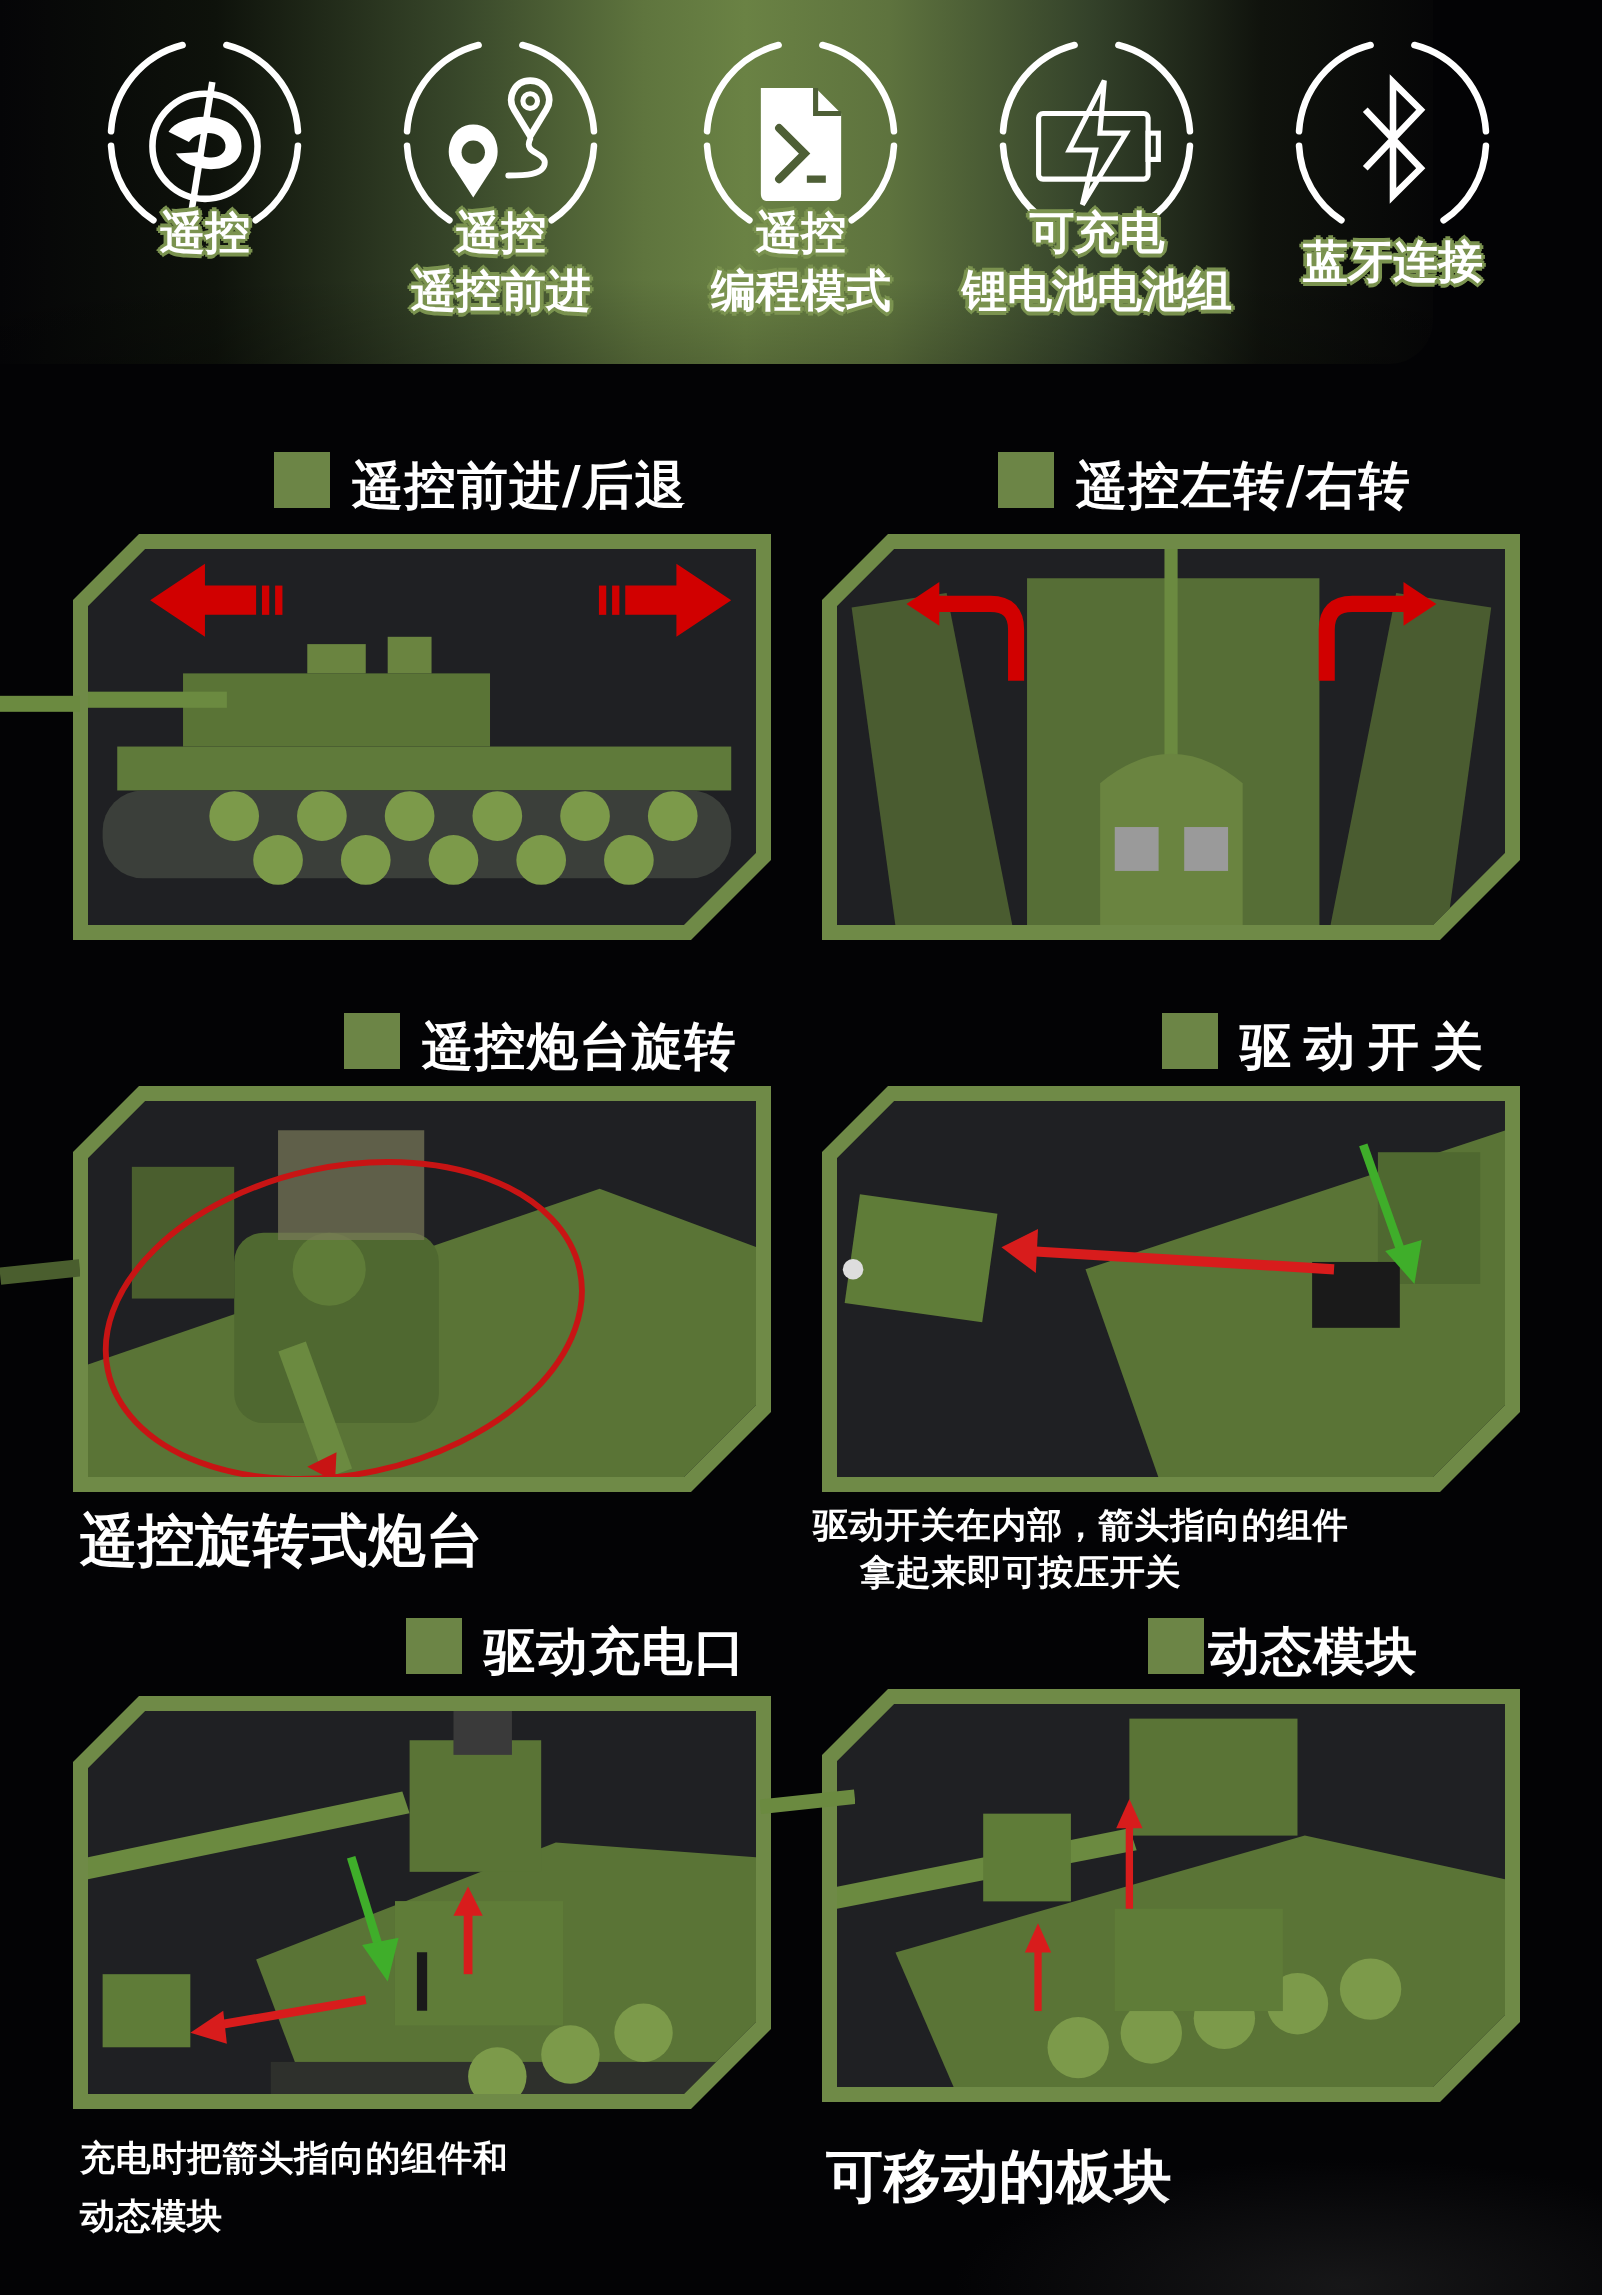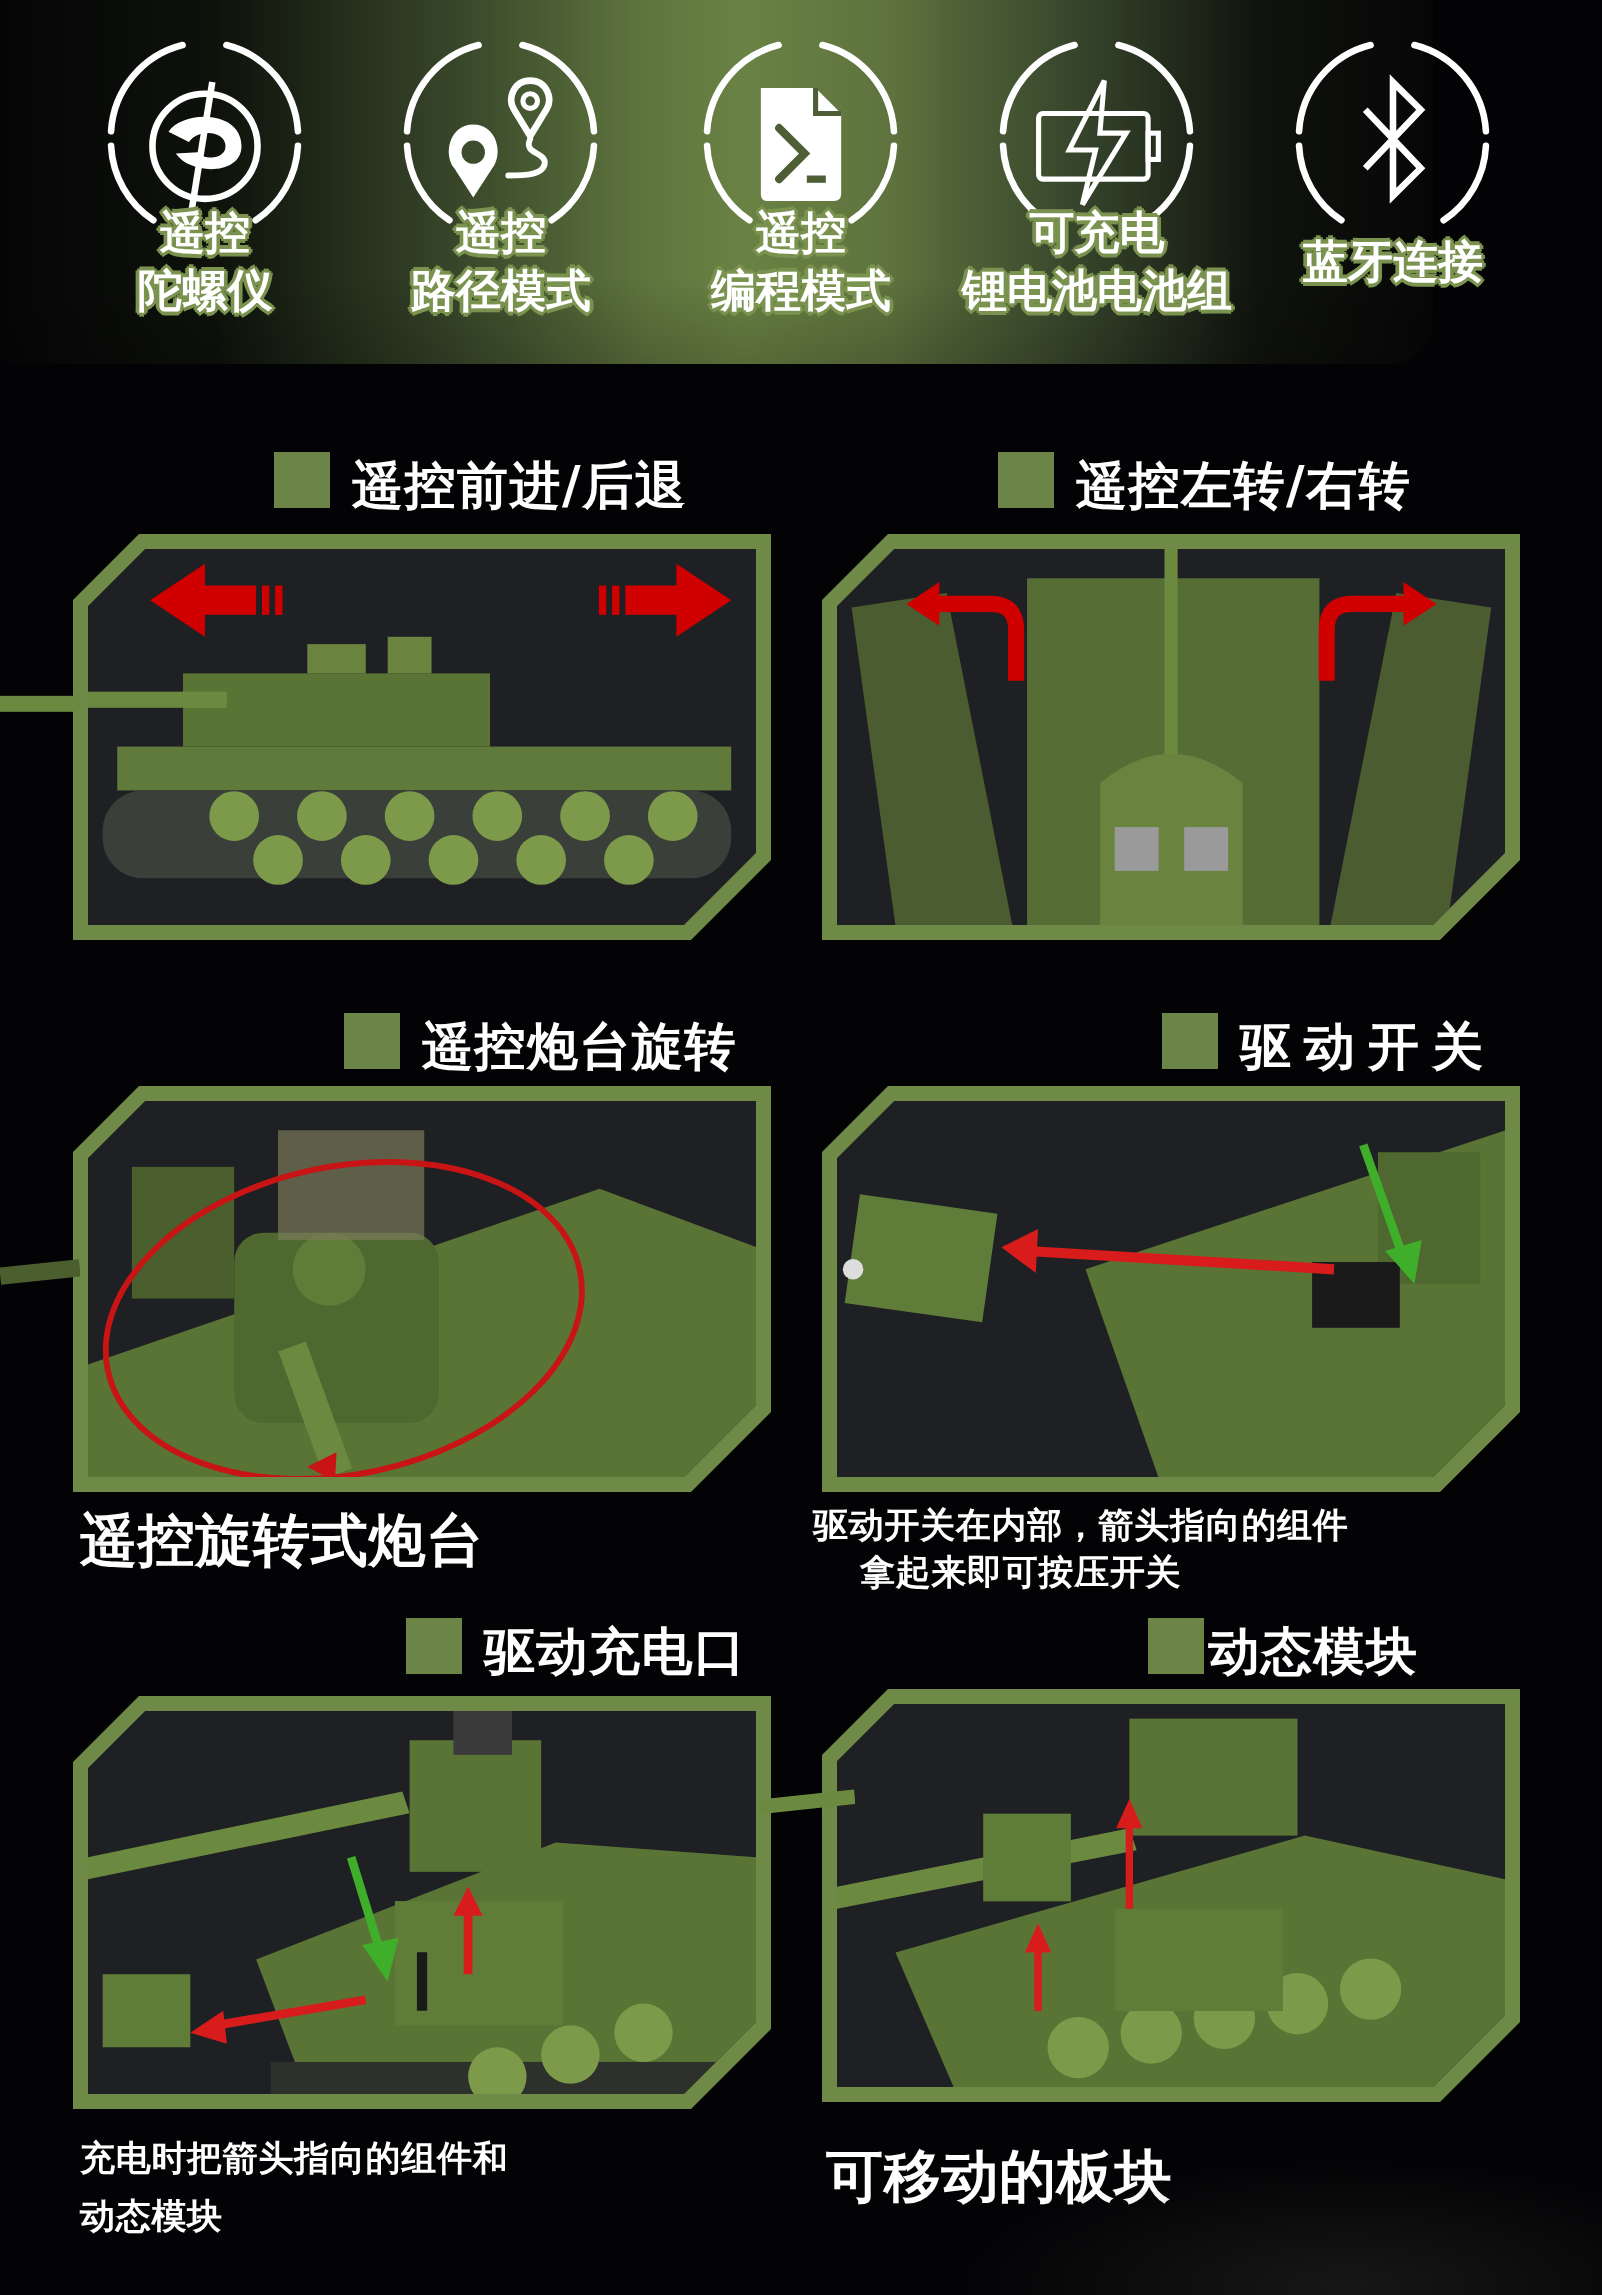--- a/index.html
+++ b/index.html
@@ -69,21 +69,20 @@
     <div class="feat-icon">
       <svg viewBox="0 0 200 200">
           <g fill="none" stroke="#fff" stroke-width="9">
         <circle cx="100" cy="110" r="72"></circle>
             <line x1="110" y1="22" x2="82" y2="196"></line>
           </g>
         <path d="M50 90 C70 60,150 60,150 110 C150 150,80 150,60 120 L90 118 C100 130,130 128,128 108 C126 88,90 86,78 104 Z" fill="#fff"></path>
         </svg>
     </div>
     <div class="feat-label l1">遥控</div>
-    <div class="feat-label l2">陀螺仪</div>
   </div>
 
   <div class="feature" style="left:362px">
     <div class="ring">
       <svg viewBox="0 0 300 300">
           <g fill="none" stroke="#fff" stroke-width="9" stroke-linecap="round">
         <path d="M120 22 A130 130 0 0 0 22 140"></path>
             <path d="M180 22 A130 130 0 0 1 278 140"></path>
         <path d="M22 160 A130 130 0 0 0 80 262"></path>
             <path d="M278 160 A130 130 0 0 1 220 262"></path>
@@ -93,21 +92,21 @@
     <div class="feat-icon">
       <svg viewBox="0 0 200 200">
         <path d="M62 80 C30 80,20 120,36 140 L62 180 L88 140 C104 120,94 80,62 80 Z" fill="#fff"></path>
         <circle cx="62" cy="118" r="16" fill="#3d4c2c"></circle>
         <path d="M140 20 C118 20,108 44,118 60 L140 96 L162 60 C172 44,162 20,140 20 Z" fill="none" stroke="#fff" stroke-width="9"></path>
         <circle cx="140" cy="48" r="10" fill="none" stroke="#fff" stroke-width="7"></circle>
         <path d="M140 100 C130 120,160 118,160 132 C160 150,130 150,110 150" fill="none" stroke="#fff" stroke-width="8" stroke-linecap="round"></path>
         </svg>
     </div>
     <div class="feat-label l1">遥控</div>
-    <div class="feat-label l2">路径模式</div>
+    <div class="feat-label l2">遥控前进</div>
   </div>
 
   <div class="feature" style="left:662px">
     <div class="ring">
       <svg viewBox="0 0 300 300">
           <g fill="none" stroke="#fff" stroke-width="9" stroke-linecap="round">
         <path d="M120 22 A130 130 0 0 0 22 140"></path>
             <path d="M180 22 A130 130 0 0 1 278 140"></path>
         <path d="M22 160 A130 130 0 0 0 80 262"></path>
             <path d="M278 160 A130 130 0 0 1 220 262"></path>

